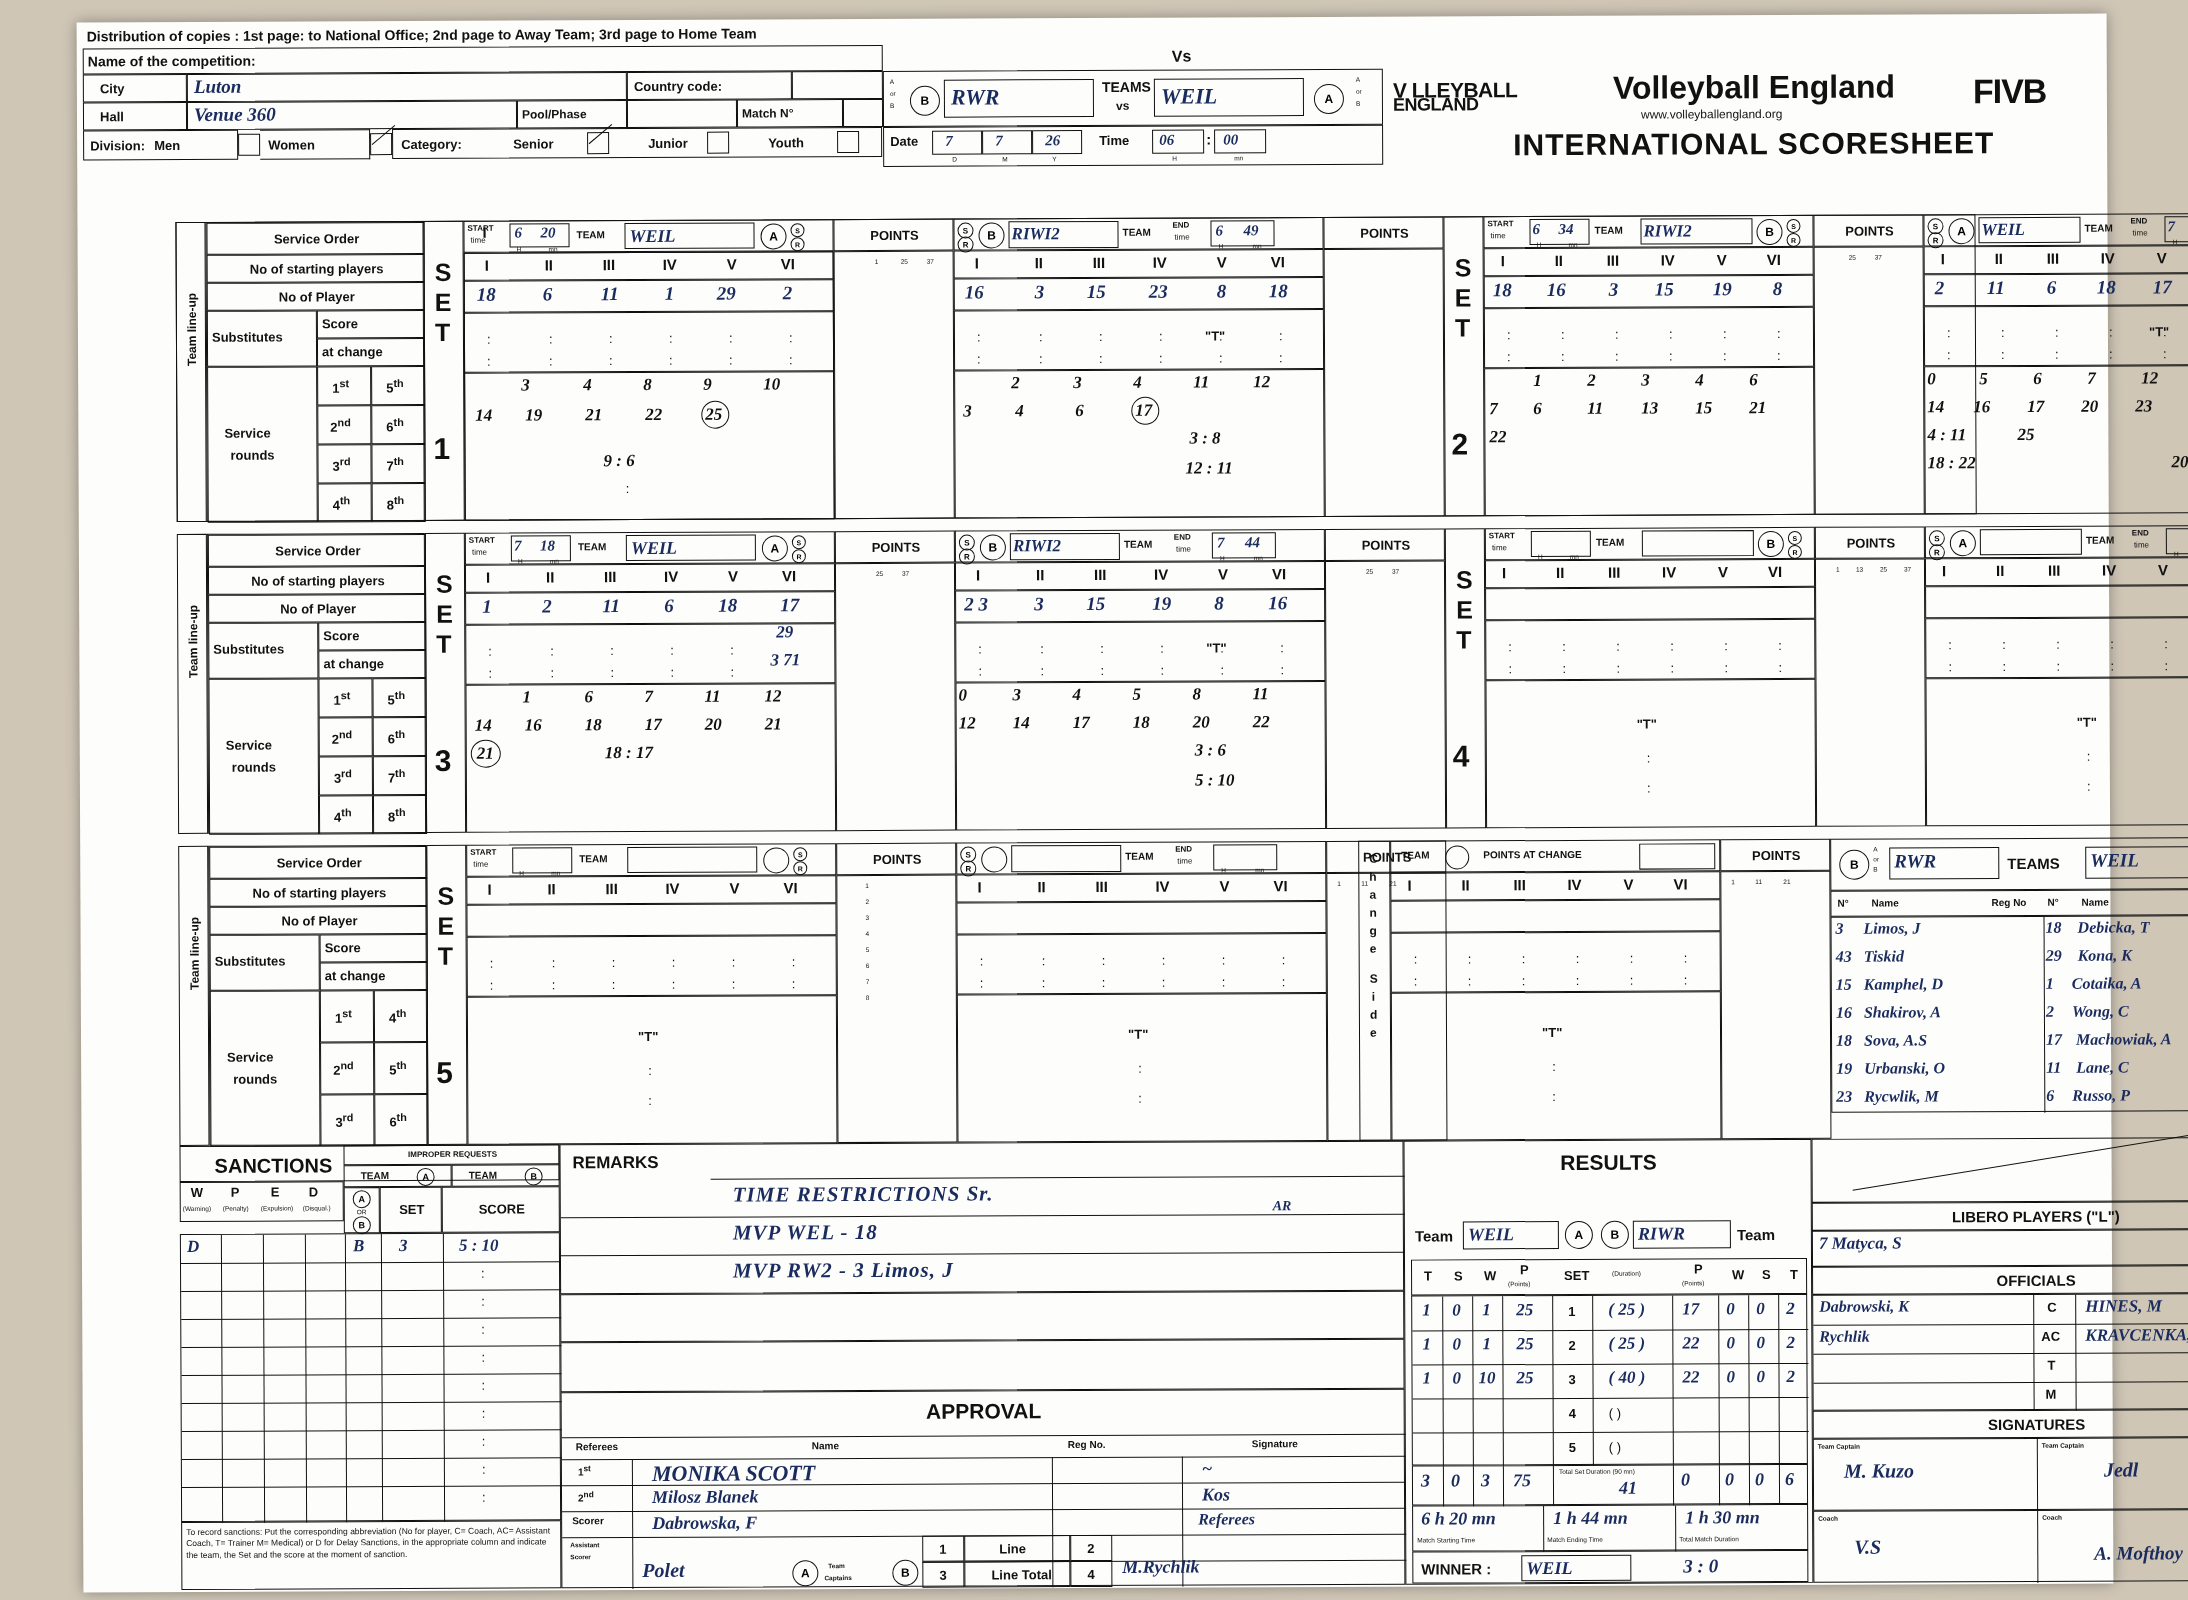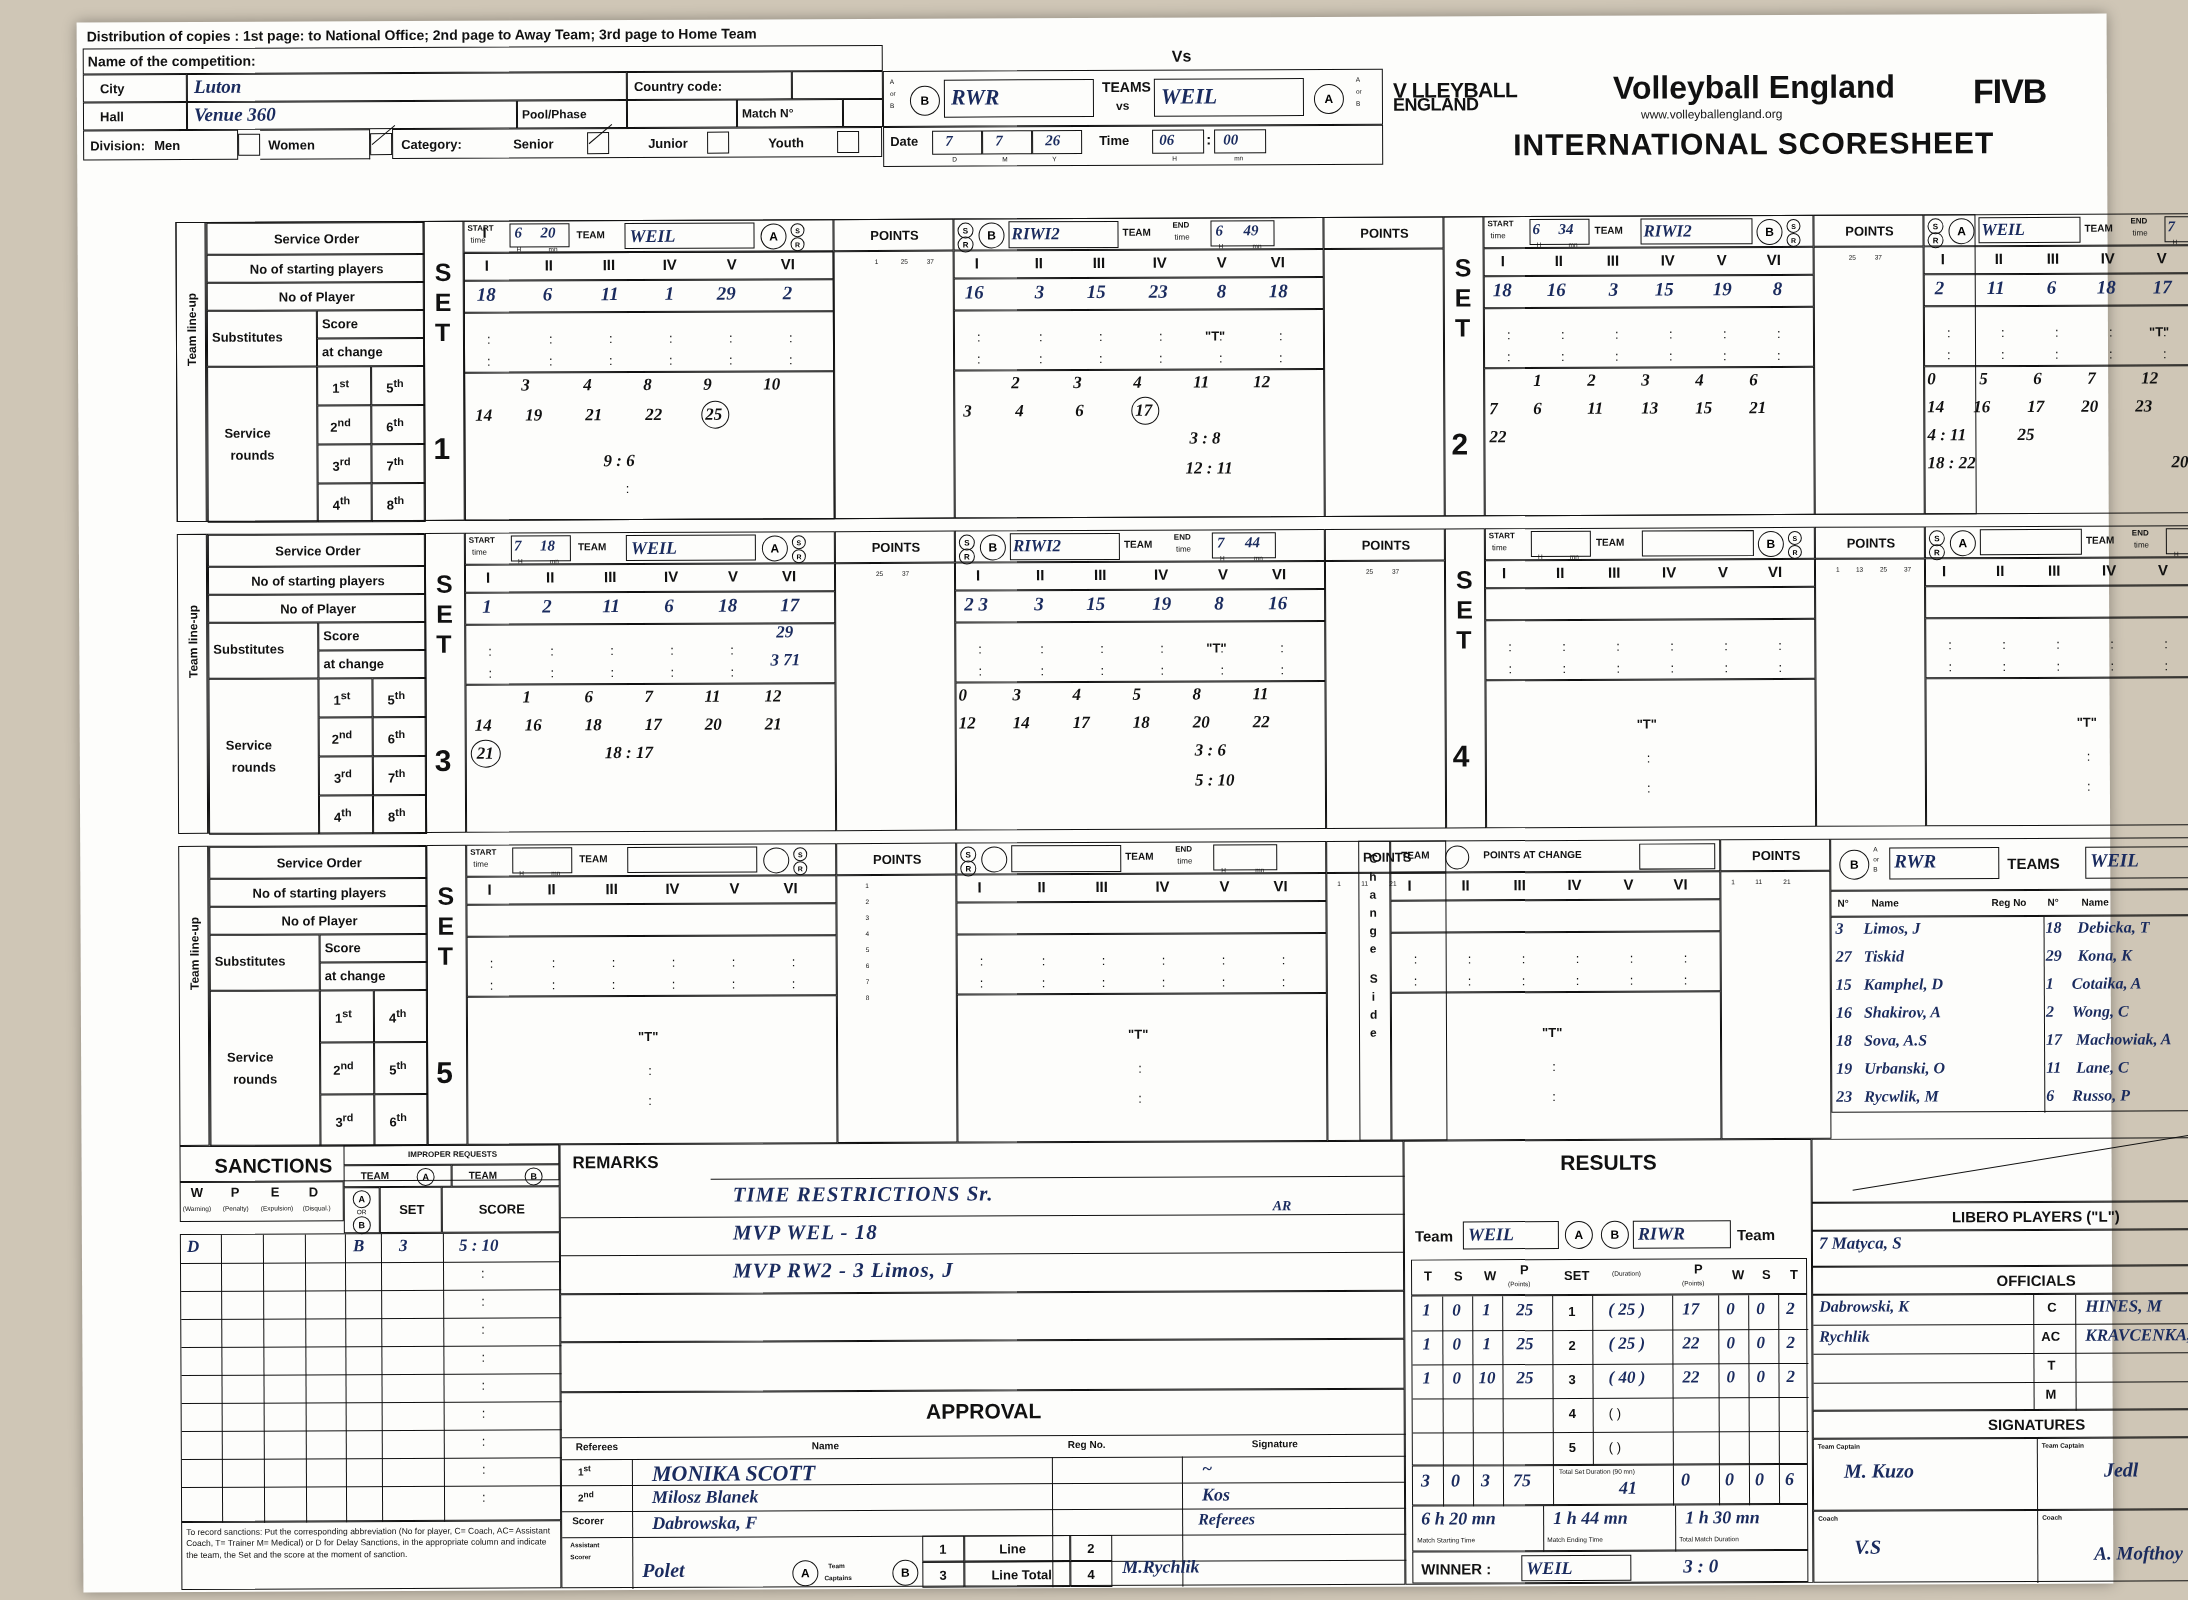--- a/index.html
+++ b/index.html
@@ -1040,21 +1040,21 @@
     <span class="t sm tb" style="left:6px;top:6px;">N°</span>
     <span class="t sm tb" style="left:40px;top:6px;">Name</span>
     <span class="t sm tb" style="left:160px;top:6px;">Reg No</span>
     <span class="t sm tb" style="left:216px;top:6px;">N°</span>
     <span class="t sm tb" style="left:250px;top:6px;">Name</span>
 
   </div>
   <div class="bx" style="left:1750px;top:902px;width:426px;height:196px;">
     <span class="t hand" style="left:4px;top:2px;font-size:16px;">3</span>
     <span class="t hand" style="left:32px;top:2px;font-size:16px;">Limos, J</span>
-    <span class="t hand" style="left:4px;top:30px;font-size:16px;">27</span>
+    <span class="t hand" style="left:4px;top:30px;font-size:16px;">43</span>
     <span class="t hand" style="left:32px;top:30px;font-size:16px;">Tiskid</span>
     <span class="t hand" style="left:4px;top:58px;font-size:16px;">15</span>
     <span class="t hand" style="left:32px;top:58px;font-size:16px;">Kamphel, D</span>
     <span class="t hand" style="left:4px;top:86px;font-size:16px;">16</span>
     <span class="t hand" style="left:32px;top:86px;font-size:16px;">Shakirov, A</span>
     <span class="t hand" style="left:4px;top:114px;font-size:16px;">18</span>
     <span class="t hand" style="left:32px;top:114px;font-size:16px;">Sova, A.S</span>
     <span class="t hand" style="left:4px;top:142px;font-size:16px;">19</span>
     <span class="t hand" style="left:32px;top:142px;font-size:16px;">Urbanski, O</span>
     <span class="t hand" style="left:4px;top:170px;font-size:16px;">23</span>

